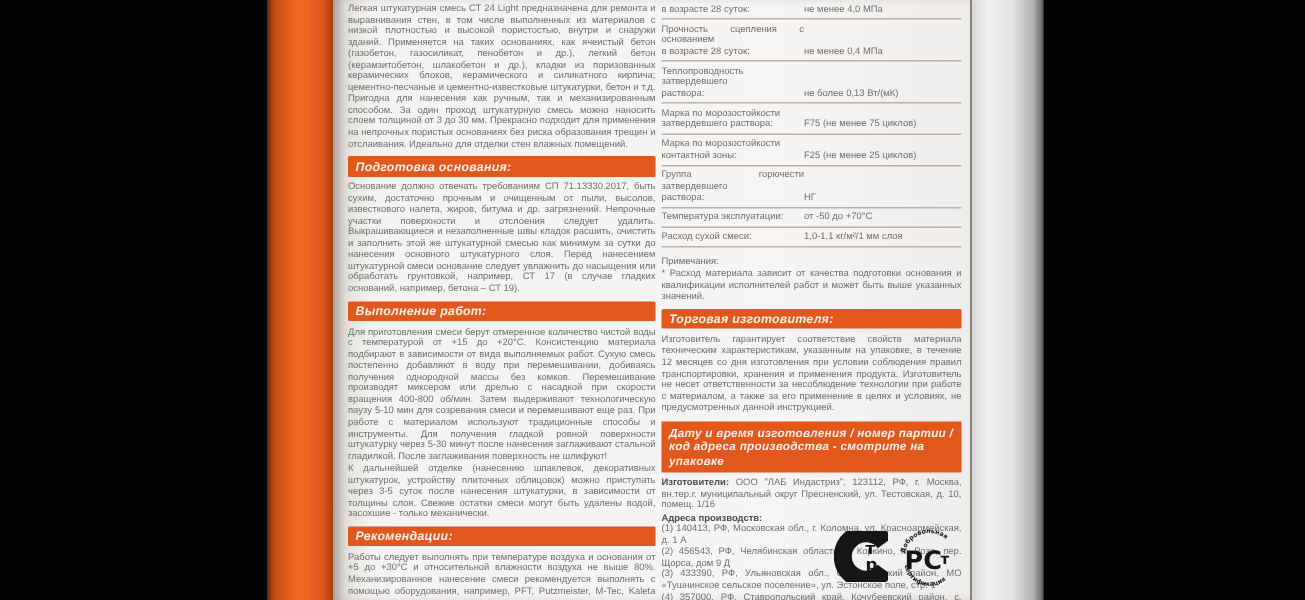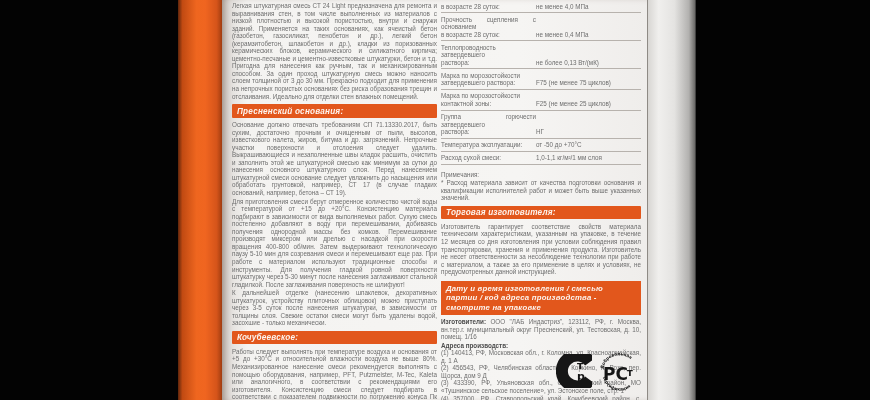--- a/index.html
+++ b/index.html
@@ -43,25 +43,26 @@
 <body>
 
 <div class="stage">
   <div class="spine"></div>
 
   <div class="panel">
 
     <div class="col col1">
       <p>Легкая штукатурная смесь СТ 24 Light предназначена для ремонта и выравнивания стен, в том числе выполненных из материалов с низкой плотностью и высокой пористостью, внутри и снаружи зданий. Применяется на таких основаниях, как ячеистый бетон (газобетон, газосиликат, пенобетон и др.), легкий бетон (керамзитобетон, шлакобетон и др.), кладки из поризованных керамических блоков, керамического и силикатного кирпича; цементно-песчаные и цементно-известковые штукатурки, бетон и т.д. Пригодна для нанесения как ручным, так и механизированным способом. За один проход штукатурную смесь можно наносить слоем толщиной от 3 до 30 мм. Прекрасно подходит для применения на непрочных пористых основаниях без риска образования трещин и отслаивания. Идеально для отделки стен влажных помещений.</p>
       <div id="col1-sections">
-          <div class="s-header">Пресненский основания:</div>
+          <div class="s-header">Подготовка основания:</div>
           <p>Основание должно отвечать требованиям СП 71.13330.2017, быть сухим, достаточно прочным и очищенным от пыли, высолов, известкового налета, жиров, битума и др. загрязнений. Непрочные участки поверхности и отслоения следует удалить. Выкрашивающиеся и незаполненные швы кладок расшить, очистить и заполнить этой же штукатурной смесью как минимум за сутки до нанесения основного штукатурного слоя. Перед нанесением штукатурной смеси основание следует увлажнить до насыщения или обработать грунтовкой, например, СТ 17 (в случае гладких оснований, например, бетона – СТ 19).</p>
+          <div class="s-header">Выполнение работ:</div>
           <p>Для приготовления смеси берут отмеренное количество чистой воды с температурой от +15 до +20°С. Консистенцию материала подбирают в зависимости от вида выполняемых работ. Сухую смесь постепенно добавляют в воду при перемешивании, добиваясь получения однородной массы без комков. Перемешивание производят миксером или дрелью с насадкой при скорости вращения 400-800 об/мин. Затем выдерживают технологическую паузу 5-10 мин для созревания смеси и перемешивают еще раз. При работе с материалом используют традиционные способы и инструменты. Для получения гладкой ровной поверхности штукатурку через 5-30 минут после нанесения заглаживают стальной гладилкой. После заглаживания поверхность не шлифуют!</p>
           <p>К дальнейшей отделке (нанесению шпаклевок, декоративных штукатурок, устройству плиточных облицовок) можно приступать через 3-5 суток после нанесения штукатурки, в зависимости от толщины слоя. Свежие остатки смеси могут быть удалены водой, засохшие - только механически.</p>
-          <div class="s-header">Кочубеевское:</div>
+          <div class="s-header">Рекомендации:</div>
           <p>Работы следует выполнять при температуре воздуха и основания от +5 до +30°С и относительной влажности воздуха не выше 80%. Механизированное нанесение смеси рекомендуется выполнять с помощью оборудования, например, PFT, Putzmeister, M-Tec, Kaleta или аналогичного, в соответствии с рекомендациями его изготовителя. Консистенцию смеси следует подбирать в соответствии с показателем подвижности по погружению конуса Пк (см. таблицу).</p>
         </div>
     </div>
 
     <div class="col col2">
       <div id="spec-table">
           <div class="spec-row">
             <div class="spec-label">
               <div>в возрасте 28 суток:</div>
             </div>
@@ -117,21 +118,21 @@
         </div>
 
       <div class="notes">
         <div>Примечания:</div>
         <div class="notes-text">* Расход материала зависит от качества подготовки основания и квалификации исполнителей работ и может быть выше указанных значений.</div>
       </div>
 
       <div class="s-header">Торговая изготовителя:</div>
       <p>Изготовитель гарантирует соответствие свойств материала техническим характеристикам, указанным на упаковке, в течение 12 месяцев со дня изготовления при условии соблюдения правил транспортировки, хранения и применения продукта. Изготовитель не несет ответственности за несоблюдение технологии при работе с материалом, а также за его применение в целях и условиях, не предусмотренных данной инструкцией.</p>
 
-      <div class="banner">Дату и время изготовления / смесью партии / код адреса производства - смотрите на упаковке</div>
+      <div class="banner">Дату и время изготовления / номер партии / код адреса производства - смотрите на упаковке</div>
 
       <p><span class="bold-inline">Изготовители:</span> <span>ООО "ЛАБ Индастриз", 123112, РФ, г. Москва, вн.тер.г. муниципальный округ Пресненский, ул. Тестовская, д. 10, помещ. 1/16</span></p>
 
       <div class="addr-label">Адреса производств:</div>
       <div class="addr" id="addresses">
           <p>(1) 140413, РФ, Московская обл., г. Коломна, ул. Красноармейская, д. 1 А</p>
           <p>(2) 456543, РФ, Челябинская область, г. Коркино, п. Роза, пер. Щорса, дом 9 Д</p>
           <p>(3) 433390, РФ, Ульяновская обл., Сенгилеевский район, МО «Тушнинское сельское поселение», ул. Эстонское поле, стр. 1</p>
           <p>(4) 357000, РФ, Ставропольский край, Кочубеевский район, с. Кочубеевское, ул. Торговая, д. 41</p>
         </div>

